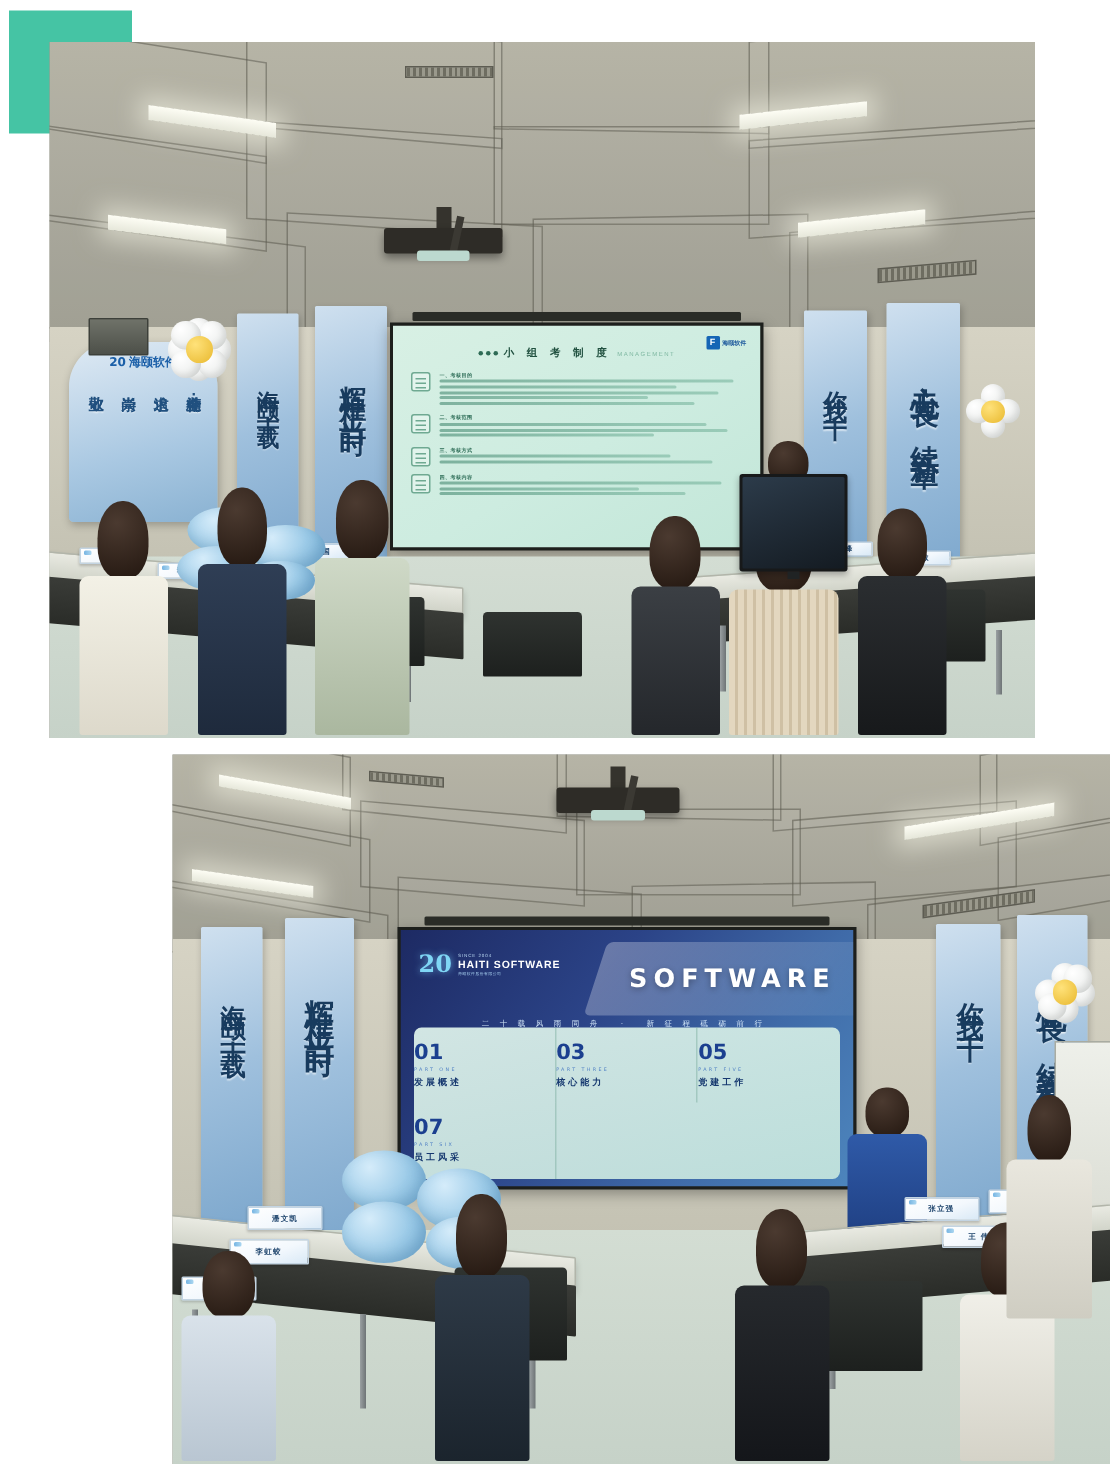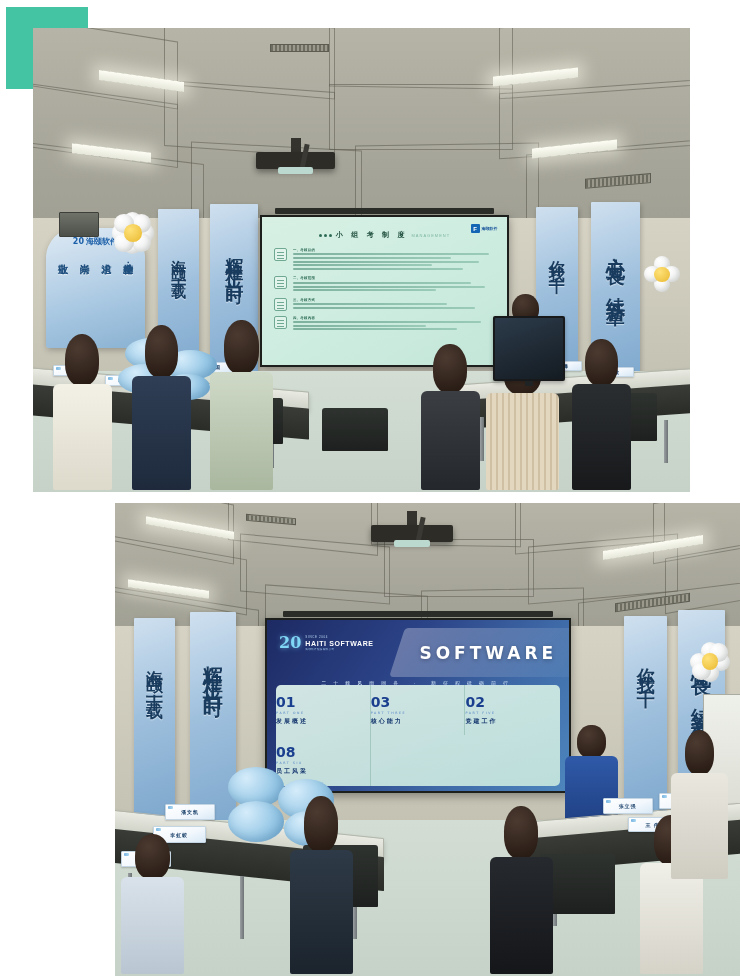--- a/index.html
+++ b/index.html
@@ -716,26 +716,26 @@
                   <div class="sc-num">01</div>
                   <div class="sc-part">PART ONE</div>
                   <div class="sc-cn">发展概述</div>
                 </div>
                 <div class="sc-cell">
                   <div class="sc-num">03</div>
                   <div class="sc-part">PART THREE</div>
                   <div class="sc-cn">核心能力</div>
                 </div>
                 <div class="sc-cell">
-                  <div class="sc-num">02</div>
+                  <div class="sc-num">05</div>
                   <div class="sc-part">PART FIVE</div>
                   <div class="sc-cn">党建工作</div>
                 </div>
                 <div class="sc-cell">
-                  <div class="sc-num">08</div>
+                  <div class="sc-num">07</div>
                   <div class="sc-part">PART SIX</div>
                   <div class="sc-cn">员工风采</div>
                 </div>
               </div>
             </div>
           </div>
         </div>
 
         <div class="person" style="left:72%;top:50%;width:8.5%;height:52%;">
           <div class="p-head" style="width:54%;height:32%;"></div>

